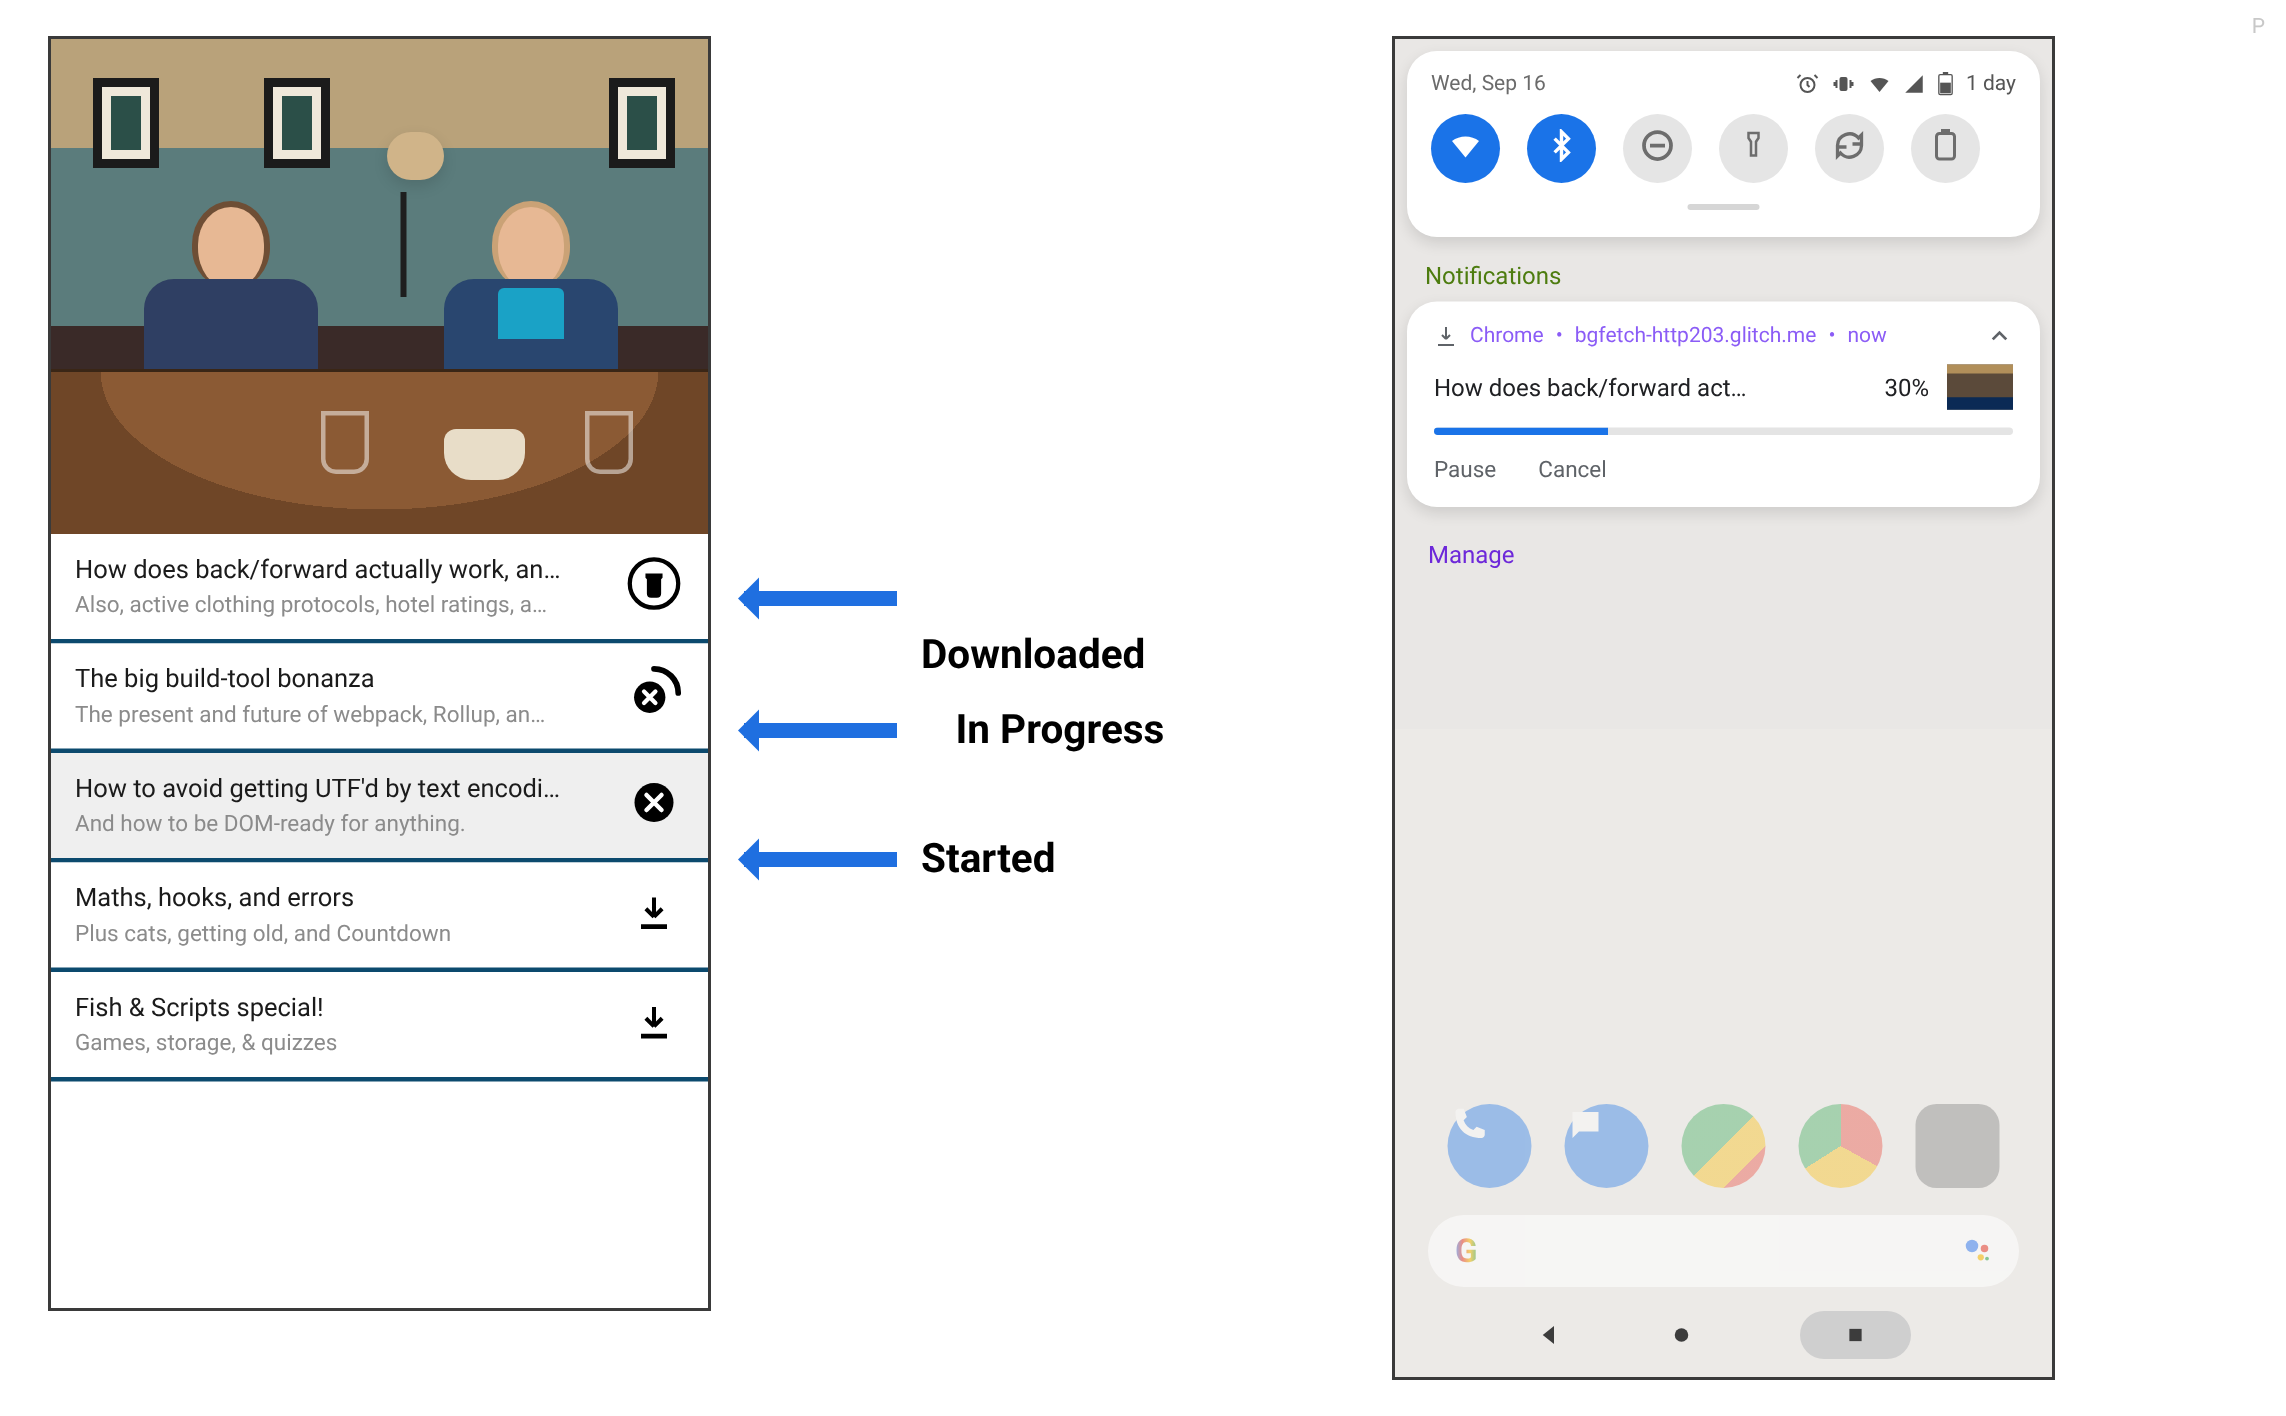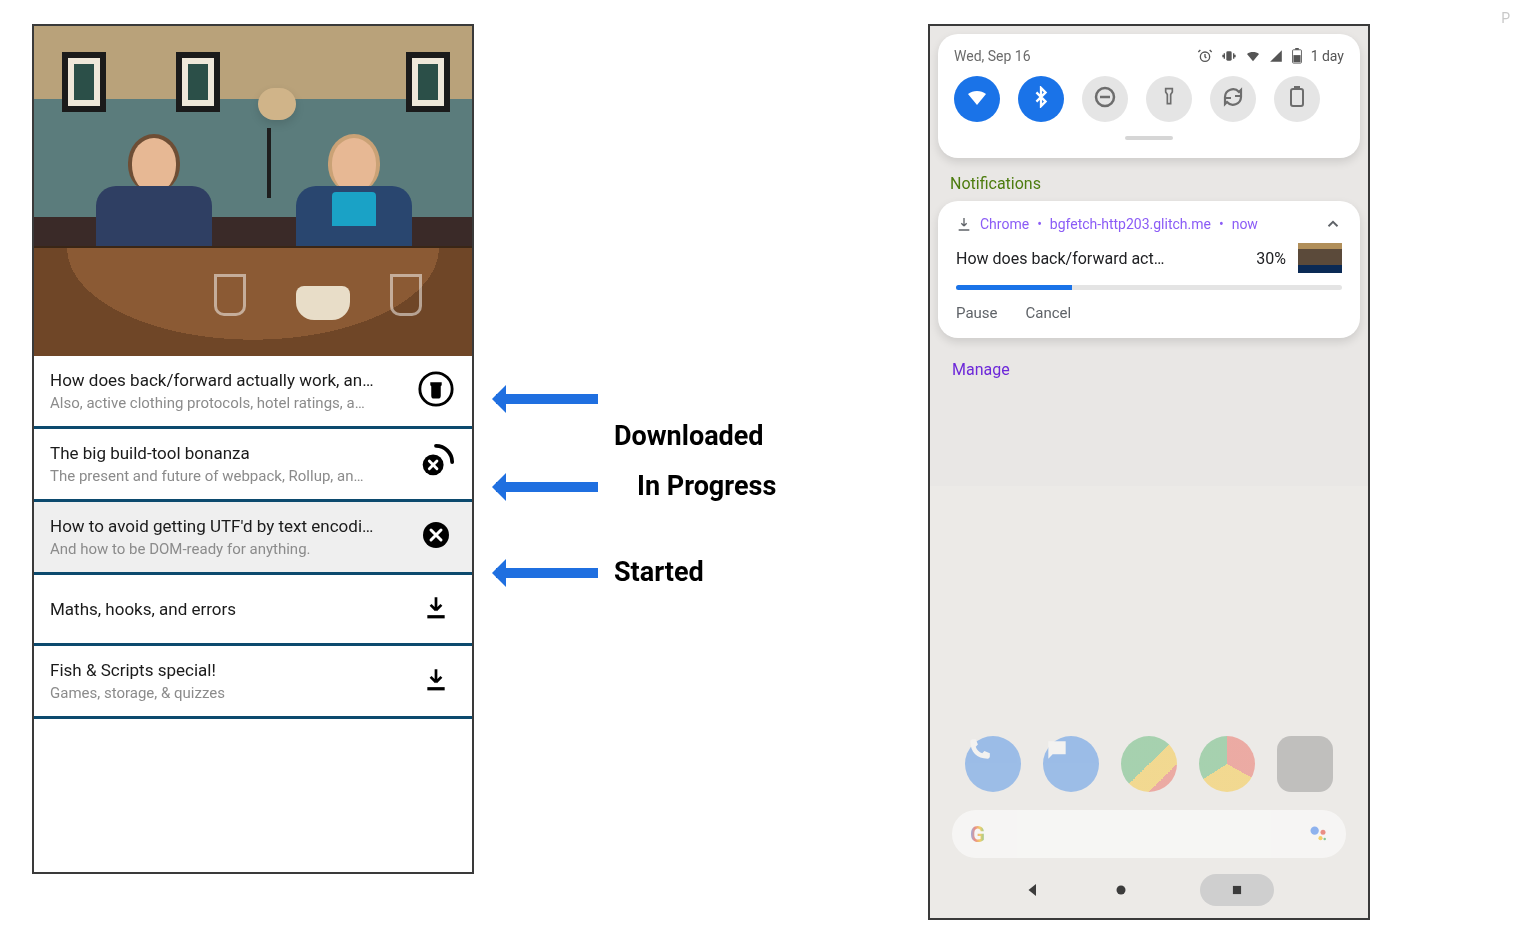--- a/index.html
+++ b/index.html
@@ -211,20 +211,21 @@
           <div class="act">
             <span><svg width="30" height="30" viewBox="0 0 30 30">
                 <circle cx="15" cy="15" r="13" fill="#000"></circle>
                 <path d="M10 10l10 10M20 10l-10 10" stroke="#fff" stroke-width="3" stroke-linecap="round"></path>
               </svg></span>
           </div>
         </div>
         <div class="row">
           <div class="txt">
             <div class="title">Maths, hooks, and errors</div>
+            <div class="sub">Plus cats, getting old, and Countdown</div>
           </div>
           <div class="act">
             <span><svg width="26" height="26" viewBox="0 0 24 24" fill="none" stroke="#000" stroke-width="2.5">
                 <path d="M12 3v12m0 0l-5-5m5 5l5-5"></path>
                 <path d="M4 21h16" stroke-width="3"></path>
               </svg></span>
           </div>
         </div>
         <div class="row">
           <div class="txt">

